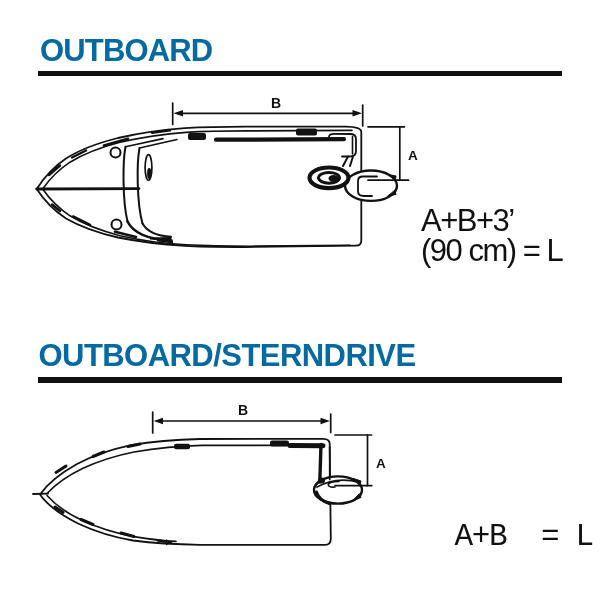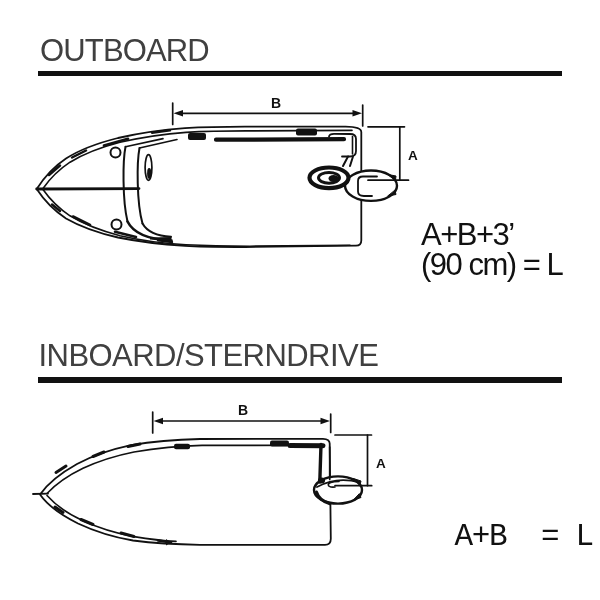--- a/index.html
+++ b/index.html
@@ -1,34 +1,34 @@
 <!DOCTYPE html>
 <html><head>
 <meta charset="utf-8">
 <style>
   html,body{margin:0;padding:0;}
   body{width:600px;height:600px;background:#fff;position:relative;overflow:hidden;
        font-family:"Liberation Sans",sans-serif;}
-  .h{position:absolute;font-weight:normal;color:#404040;white-space:nowrap;}
+  .h{position:absolute;font-weight:bold;color:#0369a1;white-space:nowrap;}
   #h1{left:40px;top:33px;font-size:31px;letter-spacing:-0.85px;}
   #h2{left:38.5px;top:337.5px;font-size:31px;letter-spacing:-0.55px;}
   .rule{position:absolute;background:#111;}
   #r1{left:38px;top:71px;width:524px;height:4.5px;}
   #r2{left:38px;top:377px;width:524px;height:5.5px;}
   .f{position:absolute;color:#111;font-size:31px;white-space:nowrap;letter-spacing:-1.5px;line-height:30px;}
-  #f1{left:421px;top:220px;}
+  #f1{left:421px;top:206px;}
   #f2{left:454.5px;top:521.8px;letter-spacing:-1.3px;font-family:Liberation Mono, monospace;}
   svg{position:absolute;left:0;top:0;}
 </style>
 </head>
 <body>
 <div class="h" id="h1">OUTBOARD</div>
 <div class="rule" id="r1"></div>
 <div class="f" id="f1">A+B+3’<br>(90 cm) = L</div>
-<div class="h" id="h2">INBOARD/STERNDRIVE</div>
+<div class="h" id="h2">OUTBOARD/STERNDRIVE</div>
 <div class="rule" id="r2"></div>
 <div class="f" id="f2">A+B&nbsp;&nbsp;= L</div>
 <svg width="600" height="600" viewBox="0 0 600 600" fill="none" stroke="#111" stroke-width="1.6" stroke-linecap="round" stroke-linejoin="round">
 
 <g id="topboat">
 
   <path d="M36.7,189 C44,177.5 54,166.5 66,158.5 C80,149.5 98,143 118,138 C138,133.5 160,130 185,128.2 C205,127 225,126.7 245,126.7 L345,126.6 Q361.2,126.5 361.3,132 L361.3,240.5 Q361.3,245.6 356,245.7 L245,247 C220,247.1 200,246.9 185,245.9 C160,244.3 138,241.5 118,237.5 C98,233 80,226.5 66,218.5 C54,210.5 44,200.2 36.7,189 Z" stroke-width="1.8"></path>
 
   <path d="M43,188.5 C50,178.5 59,169.5 70,162.2 C83,154.3 100,147.5 120,142.3 C140,137.8 161,134.2 186,132.4 C206,131.2 226,130.9 246,130.9 L352,130.4"></path>
   <path d="M43,189.5 C50,199.5 59,208.5 70,215.8 C83,223.7 100,230.5 120,235.7 C140,240.2 161,243.4 186,244.8 C210,246 230,246.2 250,246.2 L350,245.3"></path>

